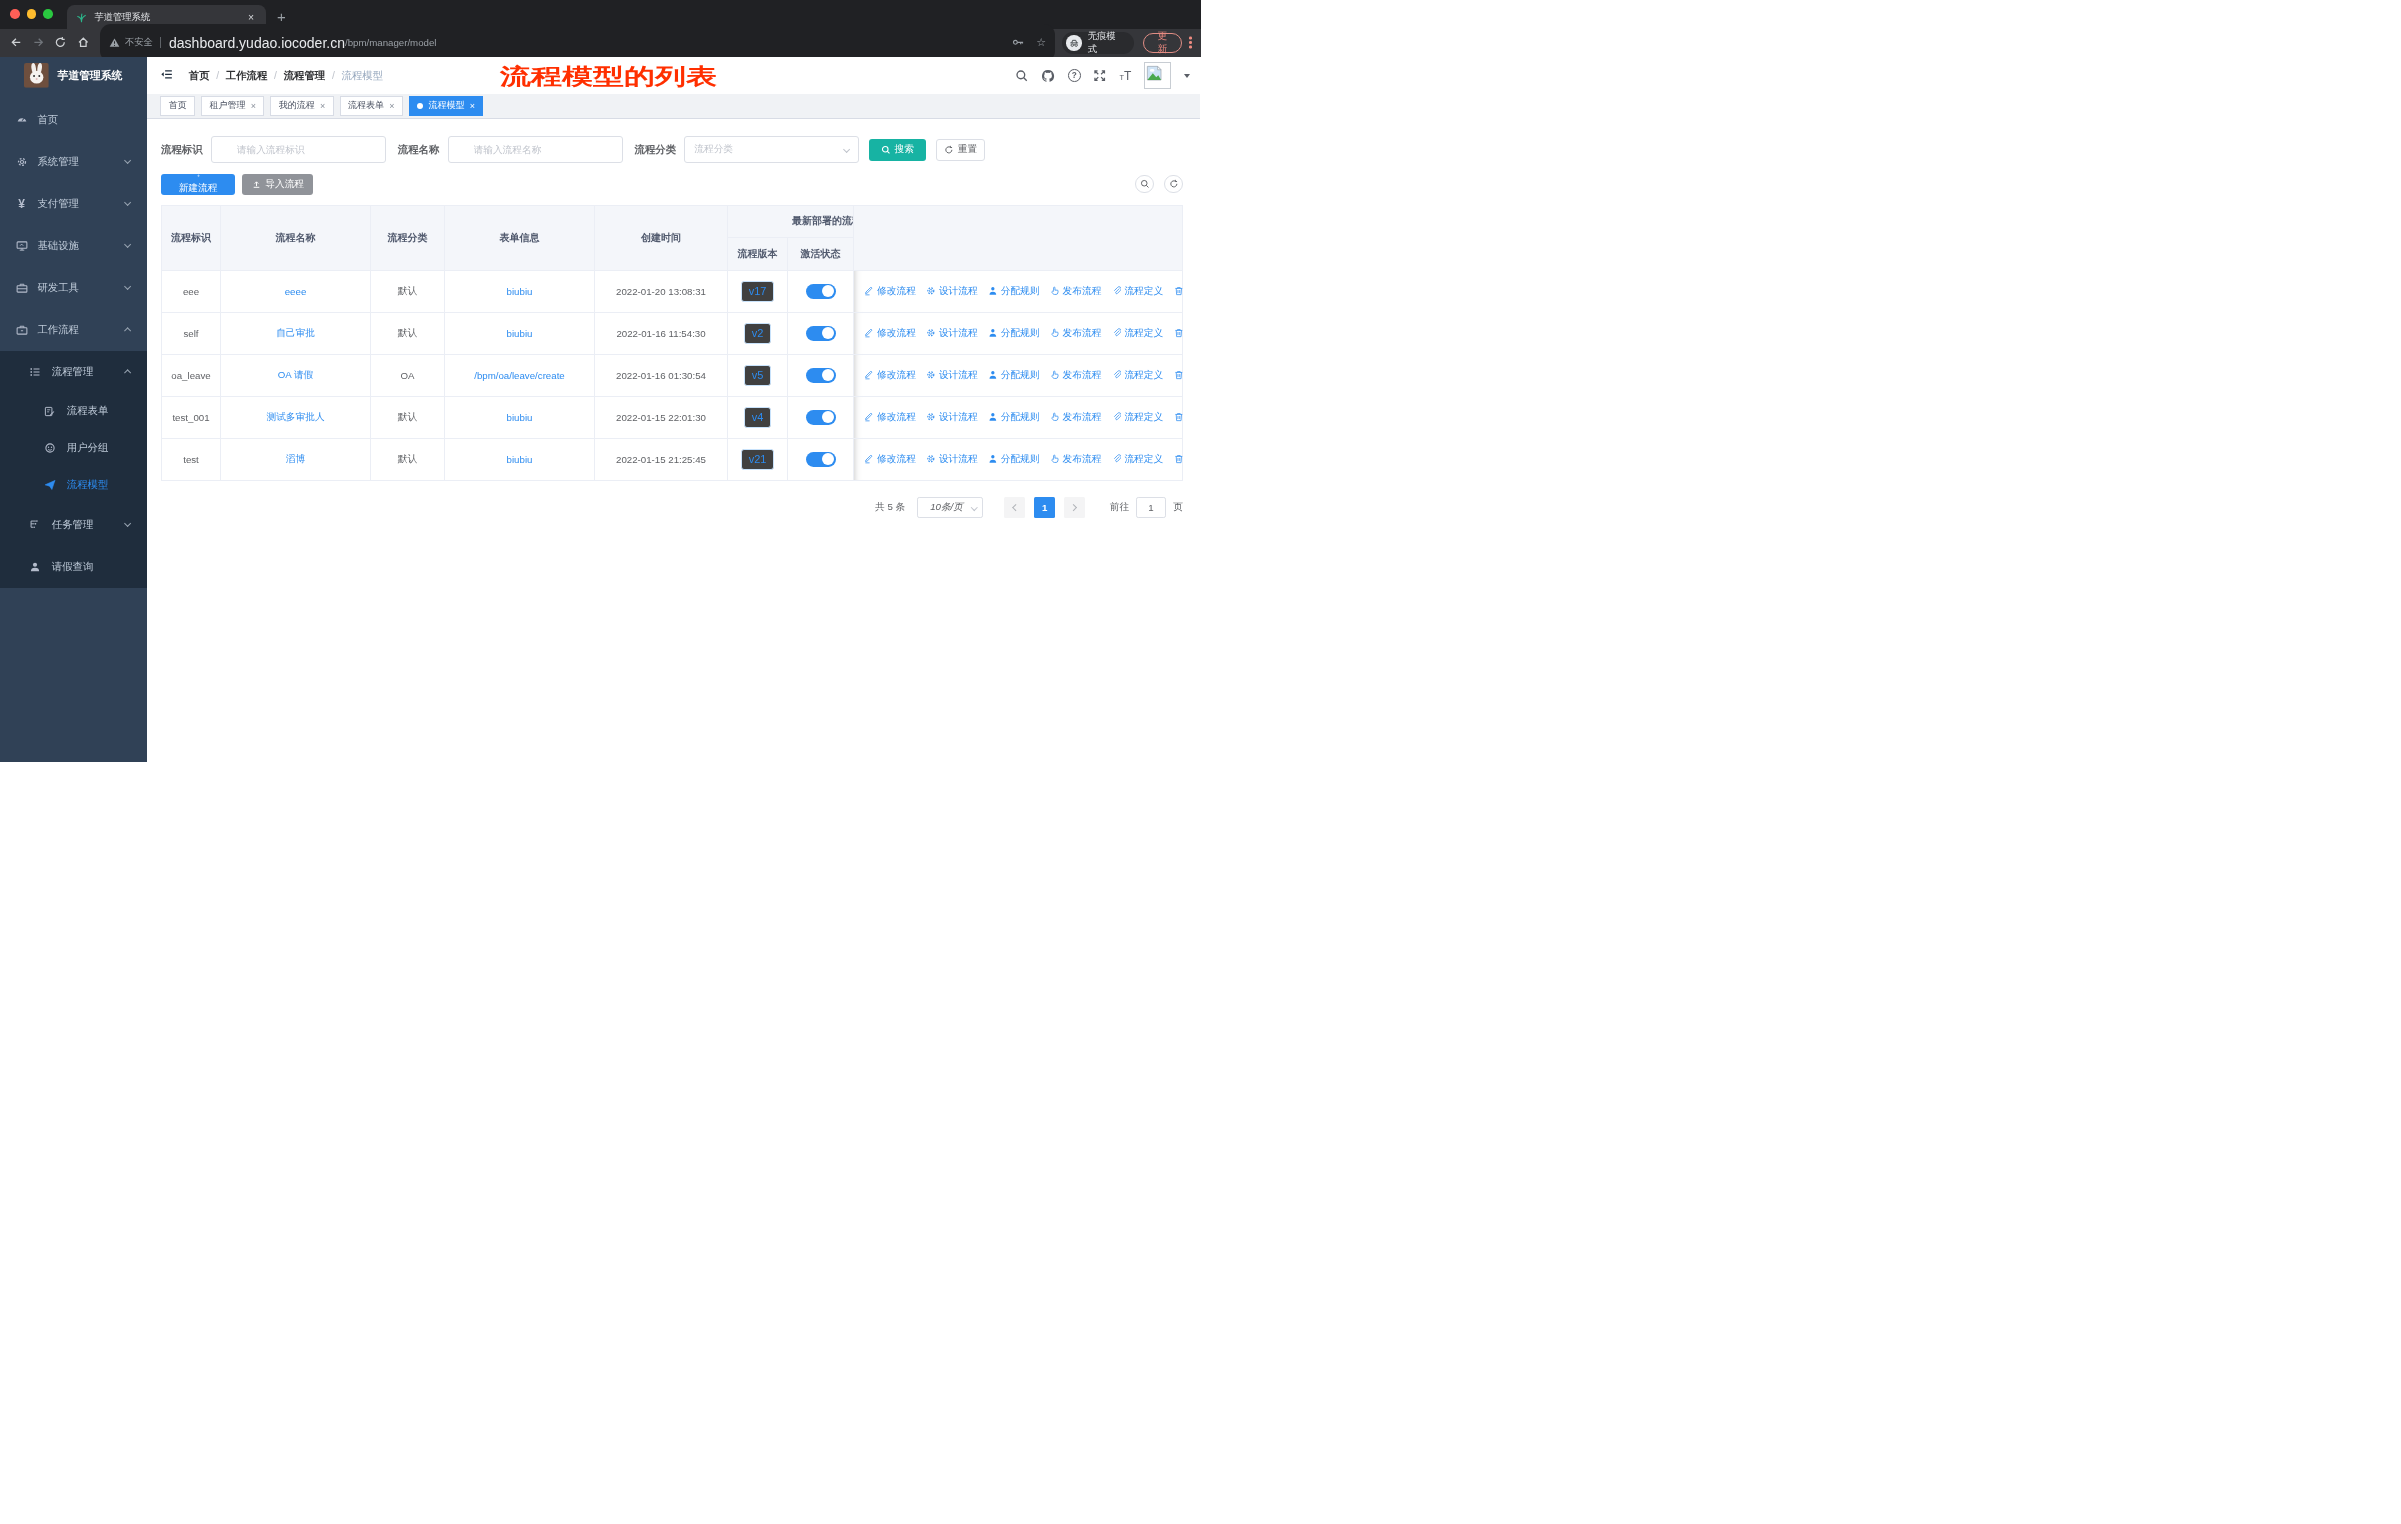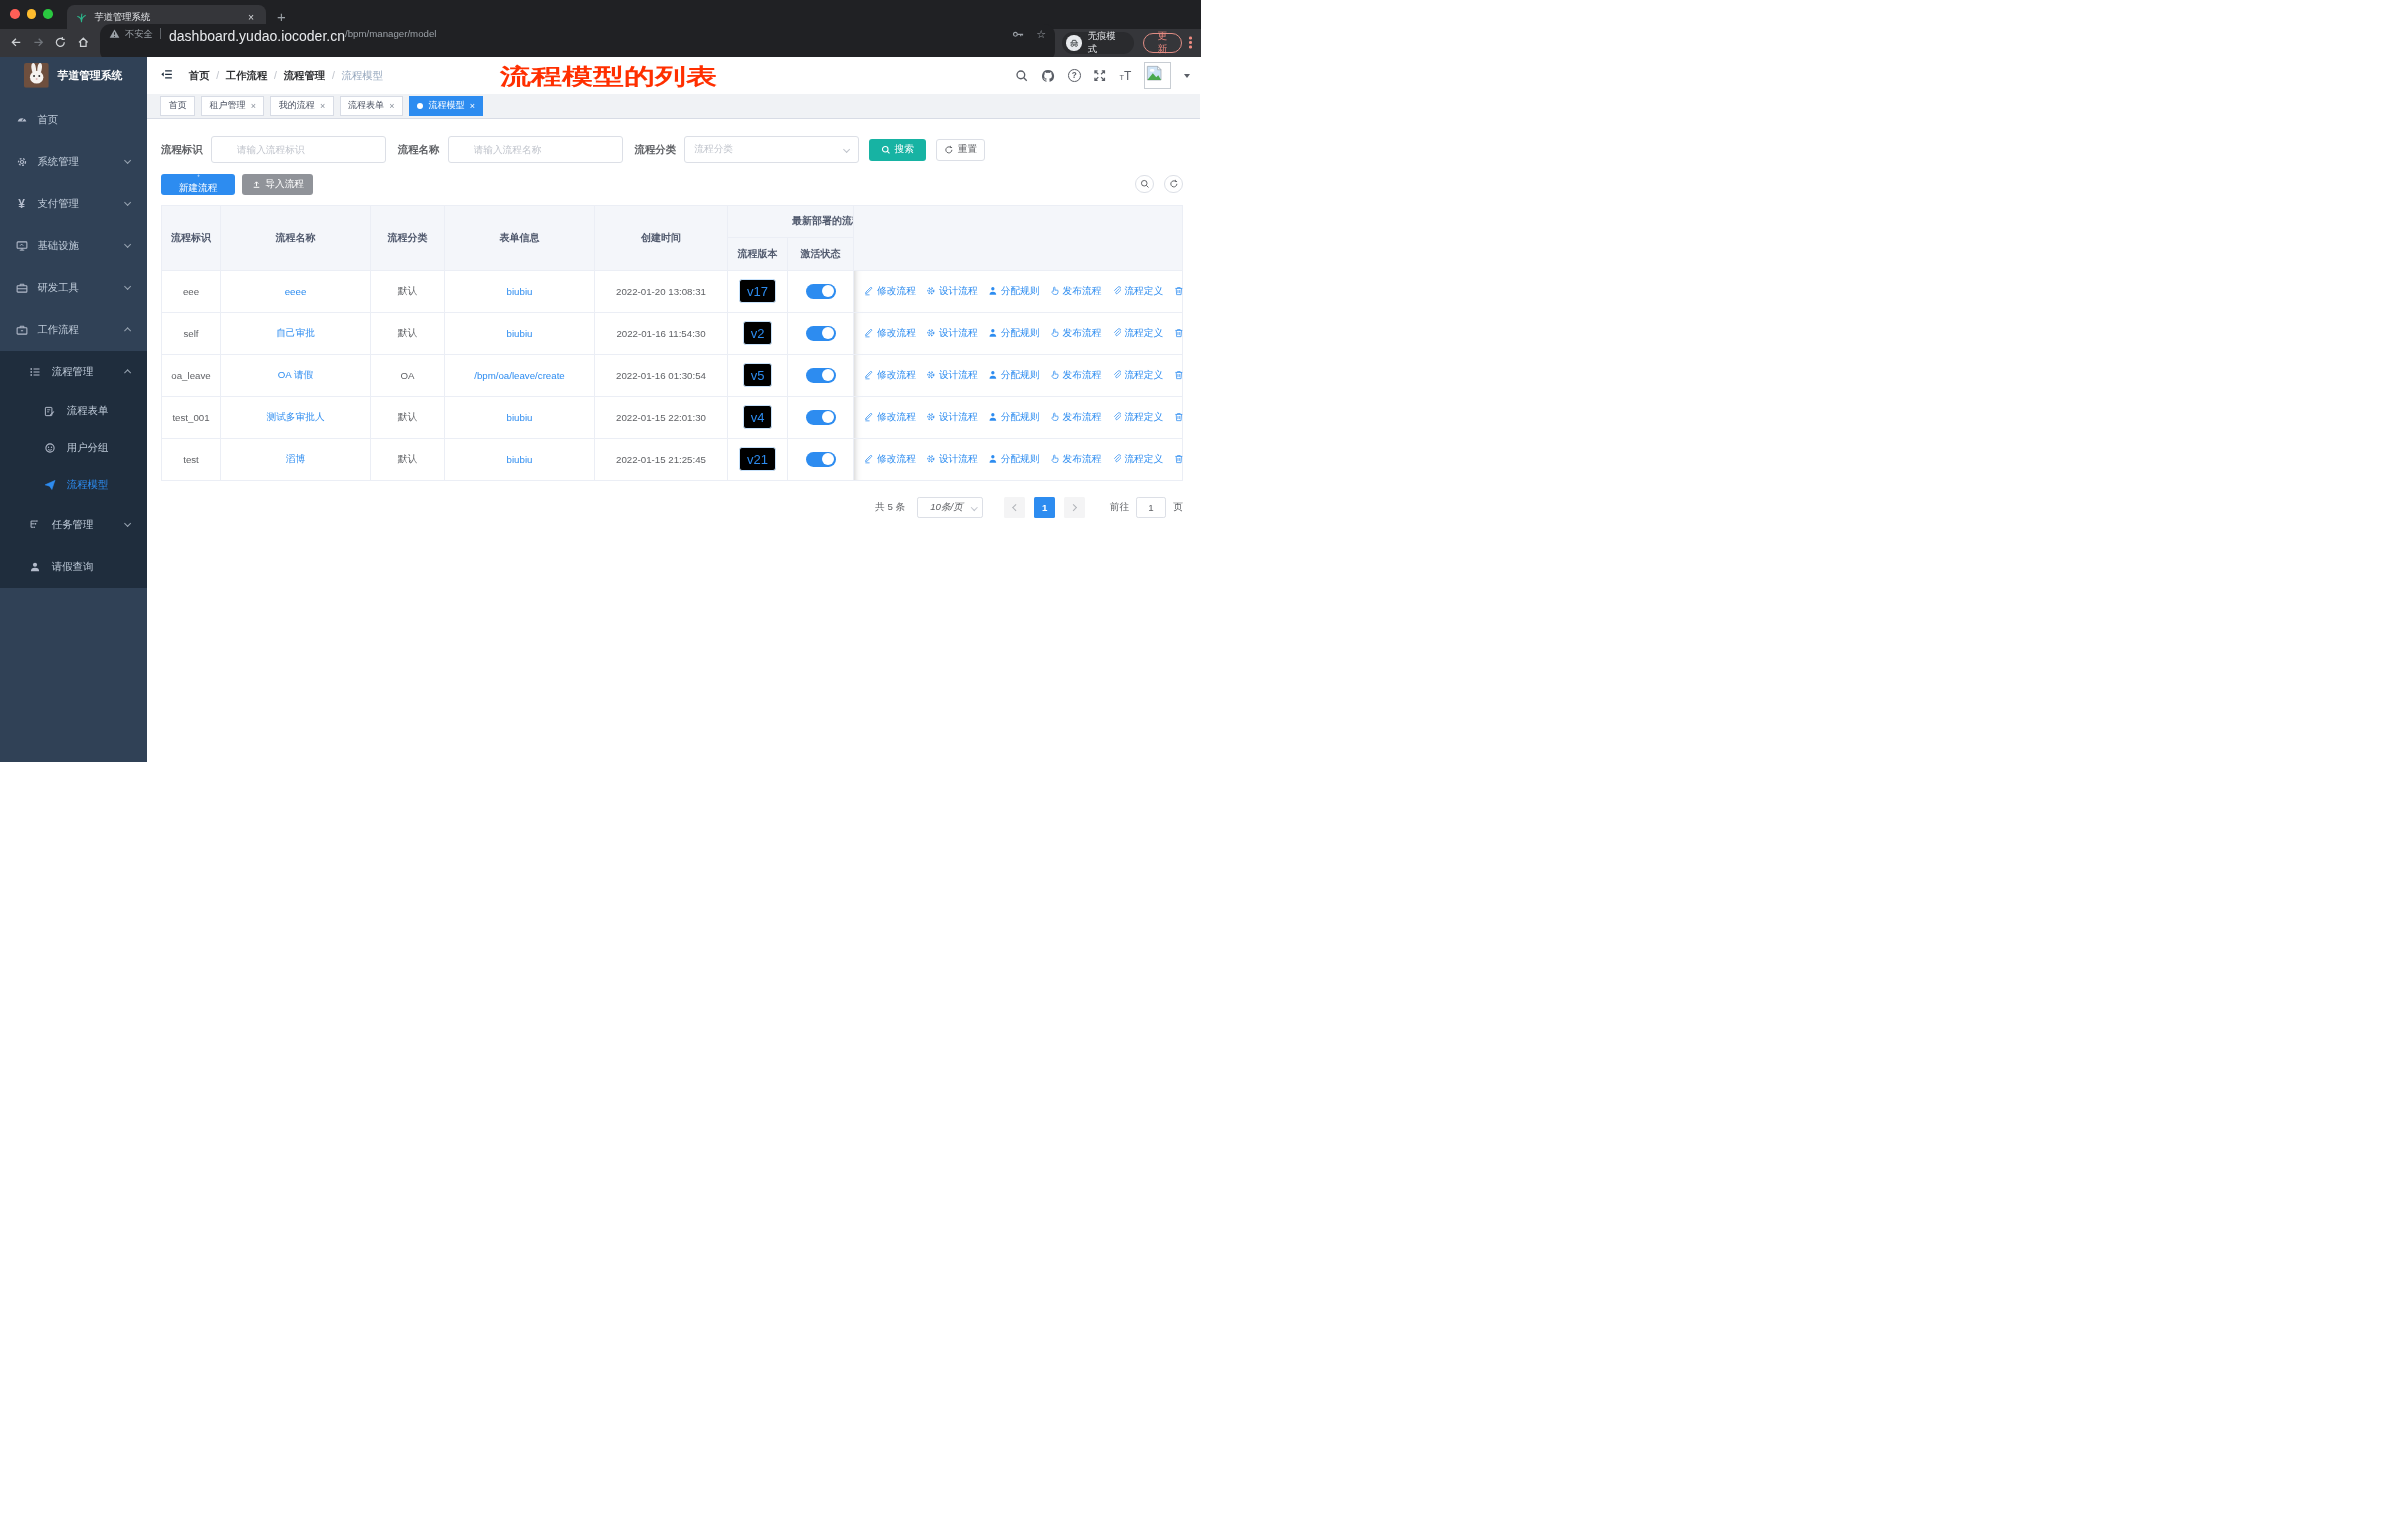--- a/index.html
+++ b/index.html
@@ -16,21 +16,21 @@
   .btab { position:absolute; left:67px; top:5.2px; width:199px; height:24px; background:#35363a;
     border-radius:7.4px 7.4px 0 0; display:flex; align-items:center; padding:0 9px; }
   .btab-title { color:#e8eaed; font-size:9.3px; margin-left:7.4px; flex:1; white-space:nowrap; overflow:hidden; }
   .btab-x { color:#d6d8db; font-size:10.4px; padding:0 3px; }
   .newtab { position:absolute; left:277px; top:6px; color:#9aa0a6; font-size:15px; line-height:21px; }
   .toolbar { position:absolute; left:0; top:29px; width:1201px; height:27.5px; background:#35363a;
     display:flex; align-items:center; }
   .nav-ic { margin-left:9.7px; color:#cdd0d3; }
   .nav-ic.dim { color:#70747a; }
   .urlbar { margin-left:10.4px; width:959px; height:38px; background:#202124; border-radius:11px;
-    display:flex; align-items:flex-start; padding:4px 9px; }
+    display:flex; align-items:center; padding:4px 9px; }
   .sec-label { color:#9aa0a6; font-size:9.3px; margin:0 7.4px 0 5.2px; }
   .url-sep { width:0.7px; height:11px; background:#5f6368; margin-right:8.2px; }
   .url-host { color:#e8eaed; font-size:14px; }
   .url-path { color:#9aa0a6; font-size:9.7px; }
   .url-spacer { flex:1; }
   .star { color:#9aa0a6; font-size:11px; margin-left:12px; }
   .incog { margin-left:7.4px; height:21.6px; background:#2a2b2e; border-radius:11px; display:flex;
     align-items:center; padding:0 9px 0 3.7px; }
   .incog-circ { width:15.6px; height:15.6px; border-radius:50%; background:#e8eaed; display:flex;
     align-items:center; justify-content:center; margin-right:6px; }
@@ -129,22 +129,22 @@
   .th.group span { position:absolute; left:64px; white-space:nowrap; }
   .th.sub1 { grid-column:6; grid-row:2; }
   .th.sub2 { grid-column:7; grid-row:2; }
   .th.ops { grid-column:8; grid-row:1 / 3; box-shadow:inset 7.4px 0 7.4px -7.4px rgba(0,0,0,.25); border-right:none; }
   .tr { height:42px; border-top:0.7px solid #ebeef5; background:#fff; }
   .td { display:flex; align-items:center; justify-content:center; border-right:0.7px solid #ebeef5;
     color:#606266; overflow:hidden; }
   .td.ops { box-shadow:inset 7.4px 0 7.4px -7.4px rgba(0,0,0,.25); border-right:none; gap:10.4px;
     justify-content:flex-start; padding-left:10.4px; }
   a.lnk { color:#2d8cf0; text-decoration:none; cursor:pointer; }
-  .badge { background:#000000; border:0.7px solid #c8e2fb; color:#2d8cf0; border-radius:3px;
-    padding:3.7px 6.7px; font-size:13px; }
+  .badge { background:#404040; border:0.7px solid #c8e2fb; color:#2d8cf0; border-radius:3px;
+    padding:3.7px 6.7px; font-size:11px; }
   .toggle { position:relative; width:30px; height:15px; border-radius:7.4px; background:#2d8cf0; cursor:pointer; }
   .toggle::after { content:""; position:absolute; right:1.5px; top:1.5px; width:12px; height:12px;
     border-radius:50%; background:#fff; }
   .op { display:inline-flex; align-items:center; gap:3px; color:#2d8cf0; font-size:9.7px;
     cursor:pointer; white-space:nowrap; }
 
   
   .pager { display:flex; align-items:center; justify-content:flex-end; margin-top:16.4px; color:#606266;
     font-size:9.7px; }
   .pg-total { margin-right:12px; }

